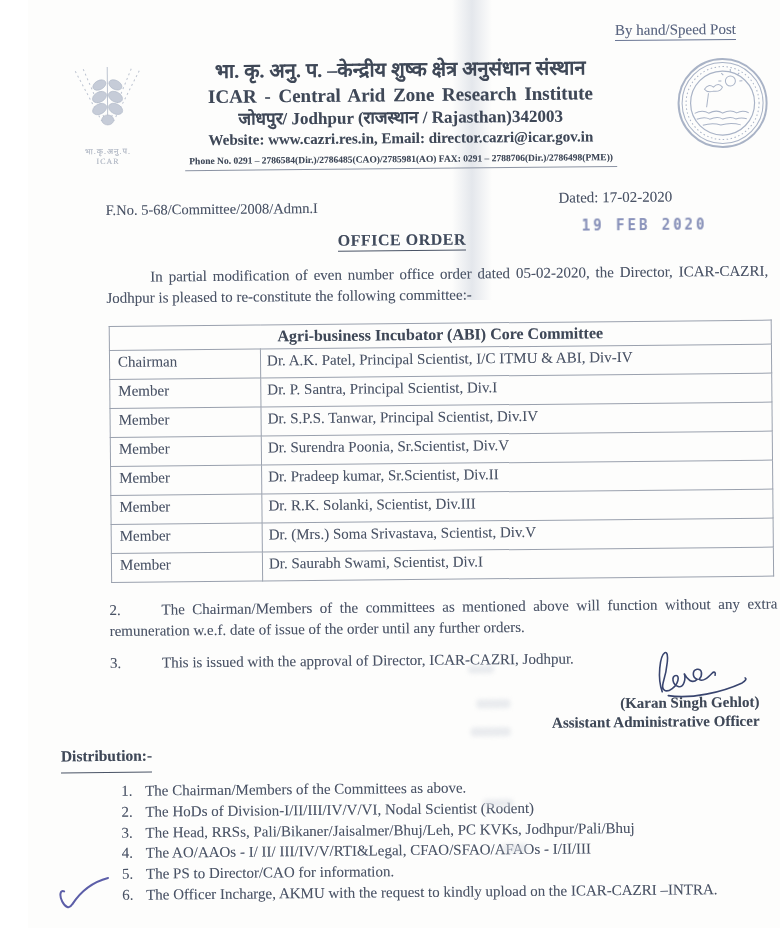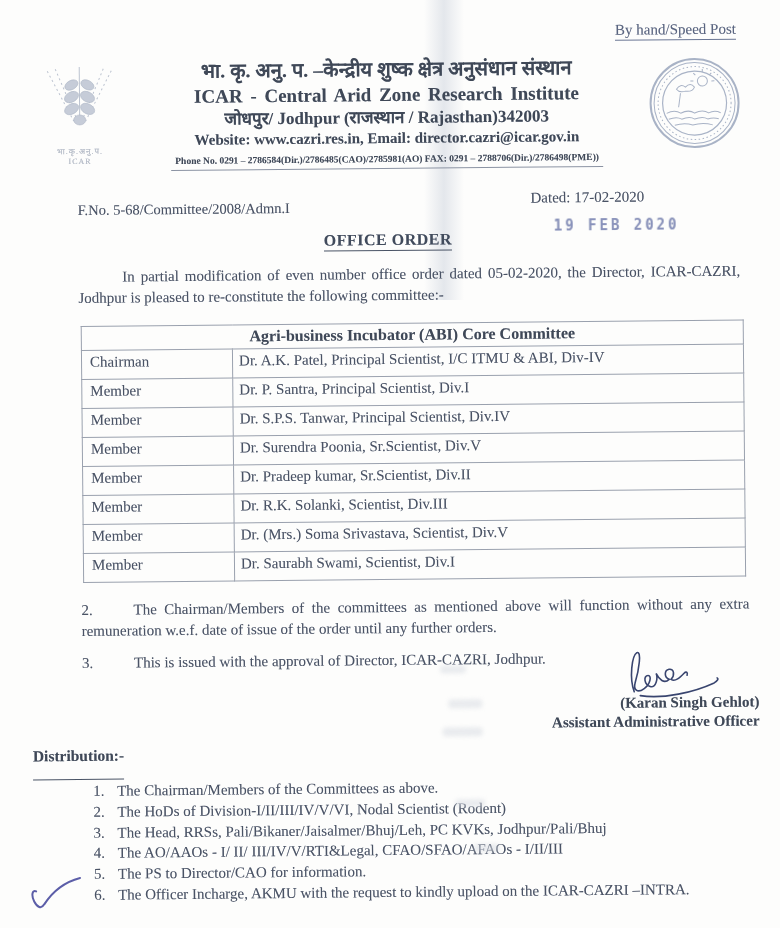--- a/index.html
+++ b/index.html
@@ -4,21 +4,21 @@
 <style>
   * { margin:0; padding:0; box-sizing:border-box; }
   html,body { width:780px; height:928px; }
   body {
     font-family:"Liberation Serif","DejaVu Serif",serif;
     background:#ffffff;
     position:relative;
     overflow:hidden;
     color:#4a5365;
   }
-  .page { position:absolute; inset:0; background:#fdfdfc; }
+  .page { position:absolute; inset:0; background:#fdfdfc;margin-left:28px; }
 
   
   .scan-band { position:absolute; left:424px; top:0; width:40px; height:300px;
     background:linear-gradient(to right, rgba(206,212,221,0), rgba(203,209,220,.5), rgba(206,212,221,0)); }
   .smudge { position:absolute; background:#d9dde3; opacity:.55; filter:blur(2px); border-radius:3px; }
 
   .sheet { position:absolute; inset:0; transform:rotate(-0.55deg); transform-origin:390px 460px; }
   .sheet * { text-shadow:0 0 .5px rgba(90,100,125,.35); }
 
   .postal-note { position:absolute; top:24px; right:40px; font-size:15px; color:#5a6580;
@@ -58,21 +58,21 @@
   .para-num { position:absolute; font-size:15px; line-height:21px; }
   .para2 { left:80px; top:597px; width:668px; text-align:justify; }
   .para3 { left:80px; top:650px; width:620px; }
   .pnum  { display:inline-block; width:52px; }
 
   .signature-svg { position:absolute; left:616px; top:646px; }
   .sig-name { position:absolute; right:23px; top:697px; font-size:15px; font-weight:bold; color:#3f4857; }
   .sig-desg { position:absolute; right:23px; top:716px; font-size:15px; font-weight:bold; color:#3f4857; }
 
   .dist-heading { position:absolute; left:30px; top:744px; font-size:15.5px; font-weight:bold;
-    color:#3f4857; border-bottom:1.6px solid #4a5466; padding-bottom:14px; }
+    color:#3f4857; border-bottom:1.6px solid #4a5466; padding-bottom:7px; }
   .dist-list { position:absolute; left:90px; top:778px; width:660px; }
   .dist-item { font-size:15px; line-height:20.8px; white-space:nowrap; }
   .dist-num  { display:inline-block; width:24px; }
   .pen-tick  { position:absolute; left:24px; top:874px; }
 </style>
 </head>
 <body>
 
 <div class="page">
   <div class="scan-band"></div>

